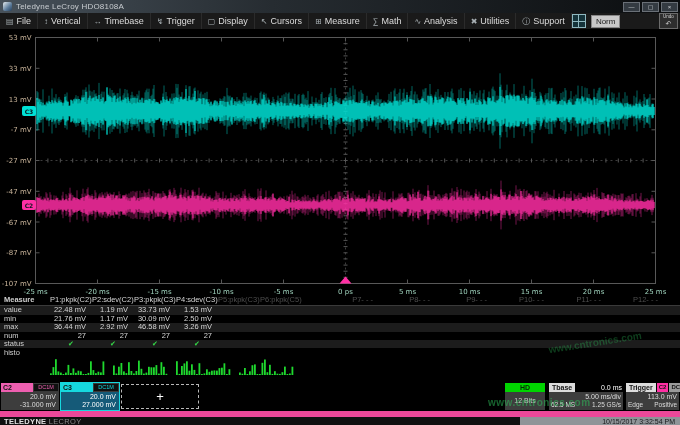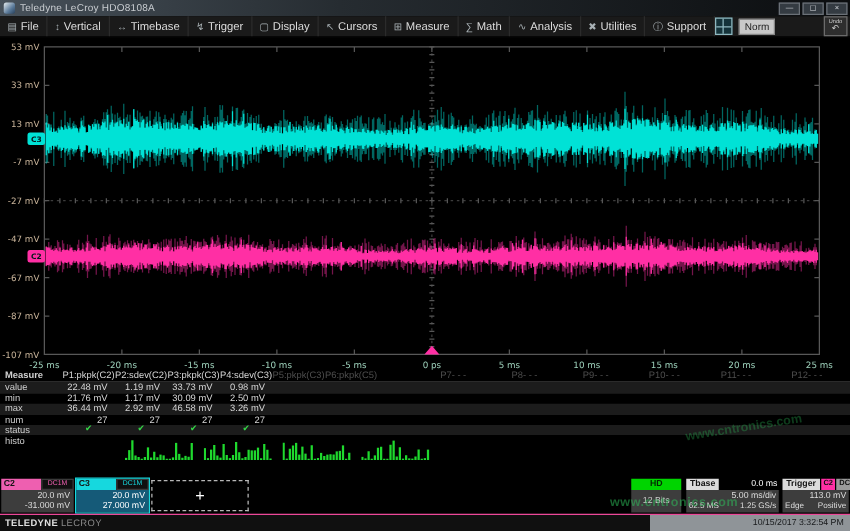--- a/index.html
+++ b/index.html
@@ -38,21 +38,21 @@
   .xlab{font-size:7px;fill:#9fd3bd;}
   .chmark-text{font-size:6px;font-weight:bold;fill:#06181c;}
   
   .measure{position:absolute;top:295px;left:0;width:680px;height:88px;font-size:7.5px;color:#d6d6d6;}
   .m-row{display:flex;width:680px;}
   .m-row:nth-child(even){background:#1c1c1c;}
   .m-head{height:10px;line-height:10px;border-bottom:1px solid #3a3a3a;}
   .m-head .lab{font-weight:bold;color:#f0f0f0;}
   .m-r{height:8.5px;line-height:8.5px;}
   .m-status{height:8px;line-height:8px;}
-  .m-histo{height:20px;background:#000 !important;}
+  .m-histo{height:20px;background:#000 !important;flex-direction:column;}
   .cell{flex:0 0 auto;overflow:hidden;white-space:nowrap;box-sizing:border-box;}
   .cell.lab{width:50px;padding-left:4px;color:#cfcfcf;}
   .cell.r{text-align:right;padding-right:6px;}
   .cell.ctr{text-align:center;}
   .cell.dim{color:#4e4e4e;}
   .chk{color:#35d848;font-size:7px;}
   .histos{margin-left:50px;display:flex;gap:7px;align-items:flex-end;padding-top:1px;}
   
   .descbar{position:absolute;top:383px;left:0;width:680px;height:28px;background:#000;font-size:7px;}
   .ch-box{position:absolute;top:0;width:58px;height:27px;}
@@ -72,21 +72,21 @@
   .hd-bits{height:18px;line-height:18px;background:#3d3d3d;color:#ccc;text-align:center;}
   .tb-box{position:absolute;top:0;left:549px;width:74px;height:27px;}
   .trg-box{position:absolute;top:0;left:626px;width:53px;height:27px;}
   .box-head{display:flex;height:9px;line-height:9px;align-items:stretch;gap:1px;color:#fff;}
   .head-label{background:#dcdcdc;color:#141414;font-weight:bold;padding:0 3px;}
   .head-val{flex:1;text-align:right;padding-right:1px;}
   .badge{padding:0 2px;font-size:6px;line-height:9px;font-weight:bold;color:#111;}
   .dcbg{background:#9a9a9a;}
   .box-body{height:18px;background:#3d3d3d;color:#ddd;padding:1px 2px;box-sizing:border-box;}
   
-  .footer{position:absolute;top:411px;left:0;width:680px;height:14px;background:#101010;border-top:1px solid #ec4899;
+  .footer{position:absolute;top:411px;left:0;width:680px;height:14px;background:#101010;border-top:6px solid #ec4899;
           display:flex;align-items:center;box-sizing:border-box;}
   .brand{padding-left:4px;font-size:7.5px;color:#e0e0e0;letter-spacing:.3px;}
   .brand b{font-weight:bold;}
   .brand2{color:#8a8a8a;}
   .graybar{margin-left:auto;width:160px;height:100%;background:#8f9498;display:flex;align-items:center;justify-content:flex-end;}
   .clock{font-size:7px;color:#16181a;padding-right:5px;}
   
   .wm{position:absolute;color:rgba(46,196,92,.5);font-weight:bold;pointer-events:none;white-space:nowrap;}
   .wm-a{left:488px;top:397px;font-size:10px;letter-spacing:.5px;}
   .wm-b{left:548px;top:337px;font-size:10px;opacity:.62;transform:rotate(-9deg);}
@@ -218,21 +218,21 @@
         <span class="cell r dim" style="width: 57px;">P9- - -</span>
         <span class="cell r dim" style="width: 57px;">P10- - -</span>
         <span class="cell r dim" style="width: 57px;">P11- - -</span>
         <span class="cell r dim" style="width: 57px;">P12- - -</span>
       </div>
       <div class="m-row m-r">
         <span class="cell lab">value</span>
         <span class="cell r" style="width: 42px;">22.48 mV</span>
         <span class="cell r" style="width: 42px;">1.19 mV</span>
         <span class="cell r" style="width: 42px;">33.73 mV</span>
-        <span class="cell r" style="width: 42px;">0.98 mV</span>
+        <span class="cell r" style="width: 42px;">1.53 mV</span>
       </div>
       <div class="m-row m-r">
         <span class="cell lab">min</span>
         <span class="cell r" style="width: 42px;">21.76 mV</span>
         <span class="cell r" style="width: 42px;">1.17 mV</span>
         <span class="cell r" style="width: 42px;">30.09 mV</span>
         <span class="cell r" style="width: 42px;">2.50 mV</span>
       </div>
       <div class="m-row m-r">
         <span class="cell lab">max</span>

